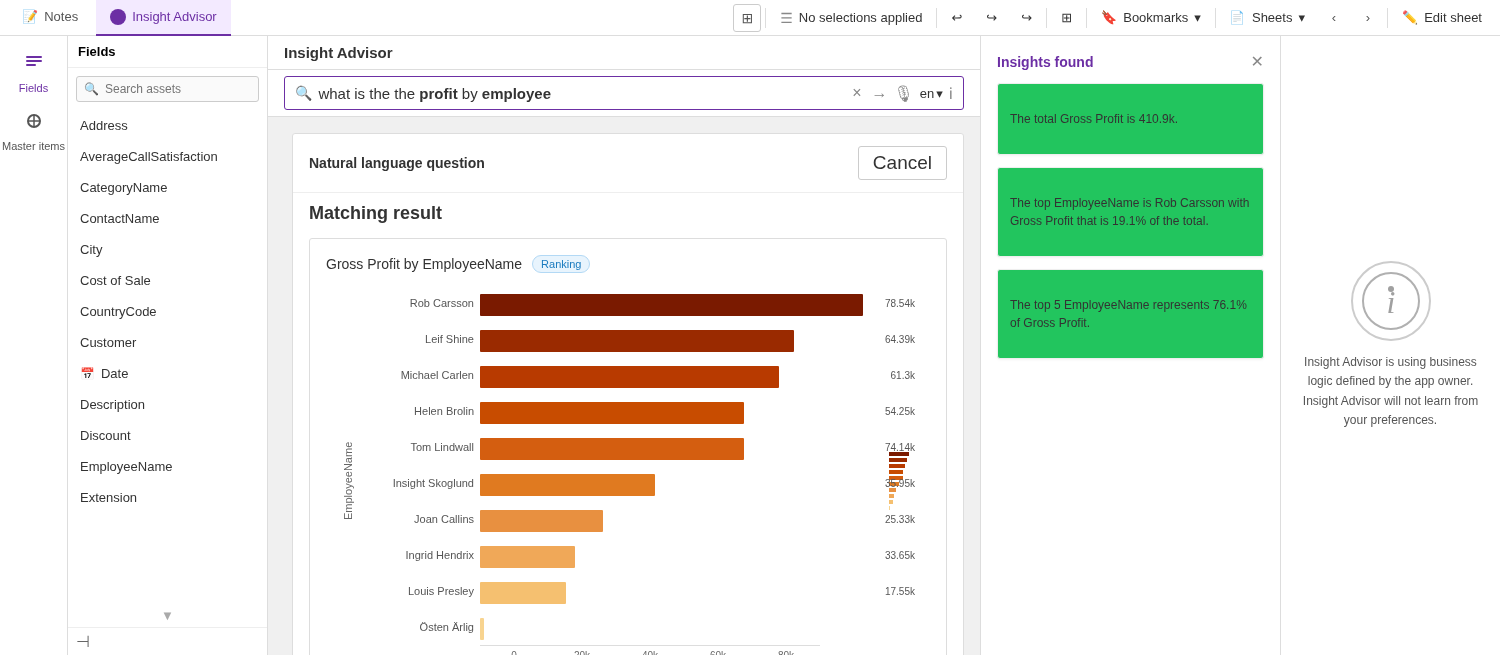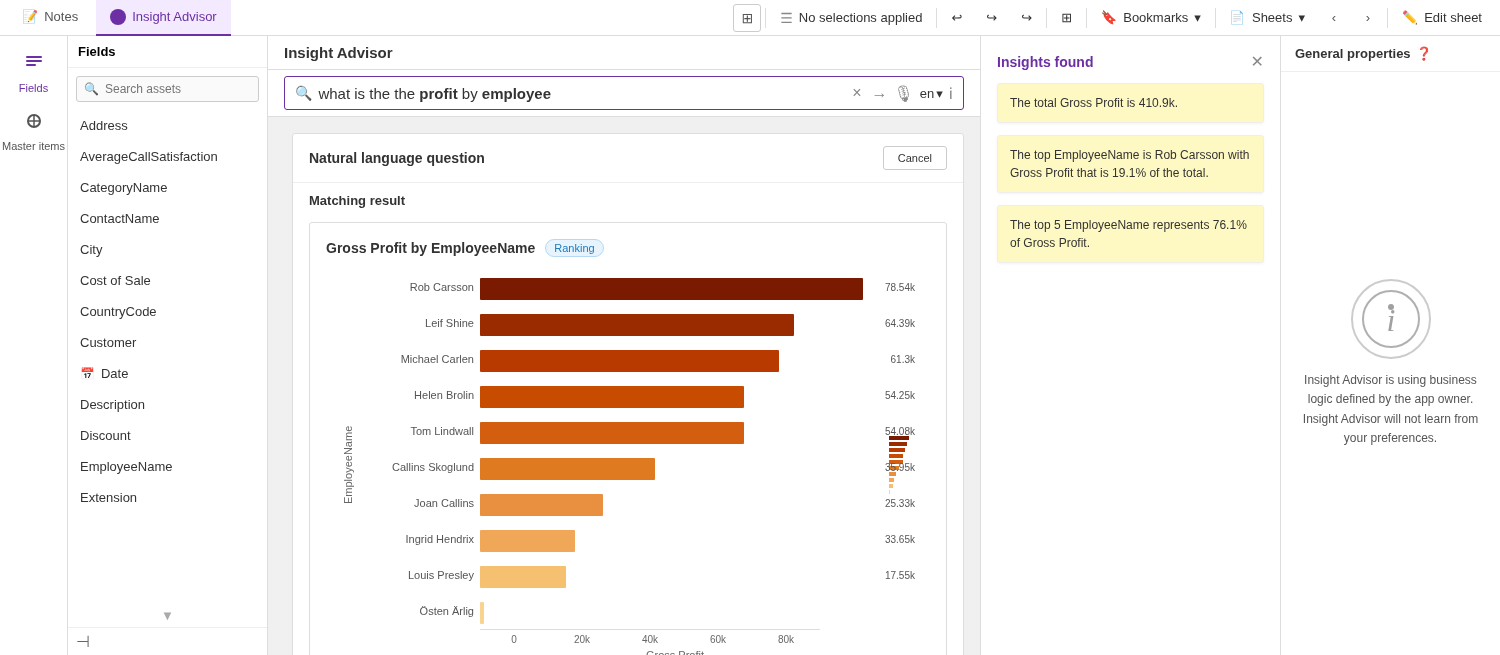--- a/index.html
+++ b/index.html
@@ -59,48 +59,48 @@
     .search-info { color: #888; cursor: pointer; font-size: 16px; }
 
     
     .content-panel { flex: 1; overflow-y: auto; padding: 16px; position: relative; margin-left: 8px; }
     .content-panel::-webkit-scrollbar { width: 6px; }
     .content-panel::-webkit-scrollbar-thumb { background: #ccc; border-radius: 3px; }
 
     .nlq-section { background: #fff; border: 1px solid #ddd; border-radius: 3px; margin-bottom: 16px; }
     .nlq-header { display: flex; align-items: center; justify-content: space-between; padding: 12px 16px; border-bottom: 1px solid #eee; }
     .nlq-title { font-size: 14px; font-weight: 600; color: #333; }
-    .cancel-btn { padding: 5px 14px; border: 1px solid #ccc; border-radius: 3px; background: #fff; cursor: pointer; font-size: 11px; color: #333; }
-
-    .matching-result-header { padding: 10px 16px 6px; font-size: 13px; font-weight: 600; color: #333; }
+    .cancel-btn { padding: 5px 14px; border: 1px solid #ccc; border-radius: 3px; background: #fff; cursor: pointer; font-size: 19px; color: #333; }
+
+    .matching-result-header { padding: 10px 16px 6px; font-size: 18px; font-weight: 600; color: #333; }
 
     .chart-card { margin: 8px 16px 16px; border: 1px solid #ddd; border-radius: 3px; padding: 16px; background: #fff; }
     .chart-title-row { display: flex; align-items: center; gap: 10px; margin-bottom: 12px; }
-    .chart-title { font-size: 14px; font-weight: 700; color: #333; }
+    .chart-title { font-size: 14px; font-weight: 400; color: #333; }
     .ranking-badge { background: #e8f4fd; color: #1a7bbf; border: 1px solid #b3d9f5; border-radius: 10px; padding: 2px 8px; font-size: 11px; }
 
     
     .bar-chart { display: flex; padding: 0 10px; }
     .y-axis-label { writing-mode: vertical-rl; transform: rotate(180deg); font-size: 11px; color: #666; display: flex; align-items: center; justify-content: center; padding: 0 6px; margin-right: 4px; }
     .chart-body { flex: 1; }
     .bar-row { display: flex; align-items: center; height: 36px; gap: 6px; }
     .bar-label { width: 110px; text-align: right; font-size: 11px; color: #555; white-space: nowrap; flex-shrink: 0; }
     .bar-container { flex: 1; height: 18px; position: relative; }
     .bar { height: 22px; border-radius: 1px; display: flex; align-items: center; justify-content: flex-end; padding-right: 4px; }
     .bar-value { font-size: 10px; color: #555; position: absolute; right: -45px; top: 50%; transform: translateY(-50%); white-space: nowrap; }
     .x-axis { display: flex; border-top: 1px solid #ddd; padding-top: 4px; margin-left: 116px; margin-right: 50px; }
     .x-tick { flex: 1; text-align: center; font-size: 10px; color: #666; }
     .x-label { text-align: center; font-size: 11px; color: #666; margin-top: 4px; margin-left: 116px; }
 
     
     .insights-panel { width: 300px; background: #fff; border-left: 1px solid #ddd; display: flex; flex-direction: column; padding: 16px; gap: 12px; overflow-y: auto; }
     .insights-header { display: flex; align-items: center; justify-content: space-between; }
     .insights-title { font-size: 14px; font-weight: 700; color: #6c2fa4; }
     .insights-close { color: #888; cursor: pointer; font-size: 16px; }
-    .insight-item { background: #fef9c3; border: 1px solid #eee; border-radius: 3px; padding: 10px 12px; font-size: 12px; color: #333; line-height: 1.5; box-shadow: 0 1px 3px rgba(0,0,0,0.05); }
+    .insight-item { background: #22c55e; border: 1px solid #eee; border-radius: 3px; padding: 26px 12px; font-size: 12px; color: #333; line-height: 1.5; box-shadow: 0 1px 3px rgba(0,0,0,0.05); }
 
     
     .gen-props-panel { width: 220px; background: #fff; border-left: 1px solid #ddd; display: flex; flex-direction: column; }
     .gen-props-header { padding: 10px 14px; border-bottom: 1px solid #eee; font-size: 13px; font-weight: 600; color: #333; display: flex; align-items: center; gap: 6px; }
     .gen-props-body { flex: 1; display: flex; flex-direction: column; align-items: center; justify-content: center; padding: 20px; gap: 12px; }
     .info-circle { width: 80px; height: 80px; border-radius: 50%; border: 2px solid #ccc; display: flex; align-items: center; justify-content: center; }
     .gen-props-text { font-size: 12px; color: #555; text-align: center; line-height: 1.6; }
     .center-with-insights { flex: 1; display: flex; overflow: hidden; }
     .center-main { flex: 1; overflow: hidden; display: flex; flex-direction: column; }
     .top-bar-capture { width: 28px; height: 28px; border: 1px solid #ccc; border-radius: 3px; display: flex; align-items: center; justify-content: center; cursor: pointer; font-size: 14px; color: #555; }
@@ -304,25 +304,25 @@
     <div class="bar-label">Helen Brolin</div>
     <div class="bar-container">
       <div class="bar" style="width:67.8125%;background:#c84c00;"></div>
       <span class="bar-value">54.25k</span>
     </div>
   </div>
                     <div class="bar-row">
     <div class="bar-label">Tom Lindwall</div>
     <div class="bar-container">
       <div class="bar" style="width:67.60000000000001%;background:#d45e10;"></div>
-      <span class="bar-value">54.08k</span>
-    </div>
-  </div>
-                    <div class="bar-row">
-    <div class="bar-label">Callins Skoglund</div>
+      <span class="bar-value">74.14k</span>
+    </div>
+  </div>
+                    <div class="bar-row">
+    <div class="bar-label">Insight Skoglund</div>
     <div class="bar-container">
       <div class="bar" style="width:44.9375%;background:#e07a20;"></div>
       <span class="bar-value">35.95k</span>
     </div>
   </div>
                     <div class="bar-row">
     <div class="bar-label">Joan Callins</div>
     <div class="bar-container">
       <div class="bar" style="width:31.662499999999998%;background:#e89040;"></div>
       <span class="bar-value">25.33k</span>
@@ -395,24 +395,20 @@
         <span>The top EmployeeName is Rob Carsson with Gross Profit that is 19.1% of the total.</span>
       </div>
       <div class="insight-item">
         <span>The top 5 EmployeeName represents 76.1% of Gross Profit.</span>
       </div>
     </div>
 
   </div>
 
   <div class="gen-props-panel">
-    <div class="gen-props-header">
-      <span>General properties</span>
-      <span style="color:#888;cursor:pointer;">❓</span>
-    </div>
     <div class="gen-props-body">
       <div class="info-circle">
         <svg width="60" height="60" viewBox="0 0 60 60">
           <circle cx="30" cy="30" r="28" stroke="#b0b0b0" stroke-width="2" fill="none"></circle>
           <text x="30" y="42" text-anchor="middle" font-size="32" font-style="italic" font-family="Georgia,serif" fill="#a0a0a0">i</text>
           <circle cx="30" cy="18" r="3" fill="#a0a0a0"></circle>
         </svg>
       </div>
       <span class="gen-props-text">Insight Advisor is using business logic defined by the app owner. Insight Advisor will not learn from your preferences.</span>
     </div>

